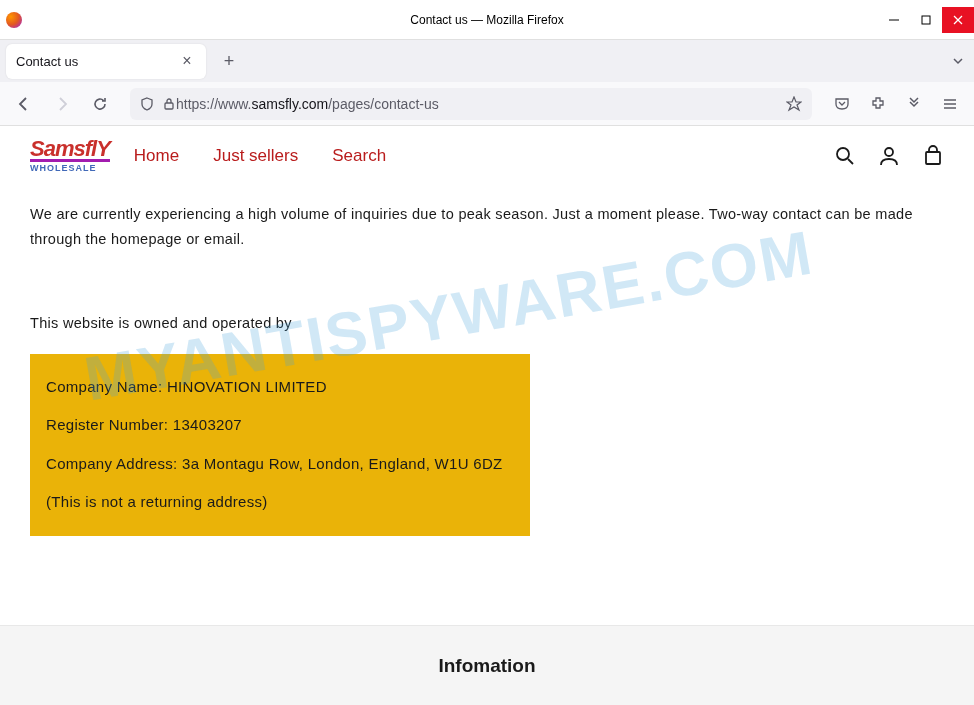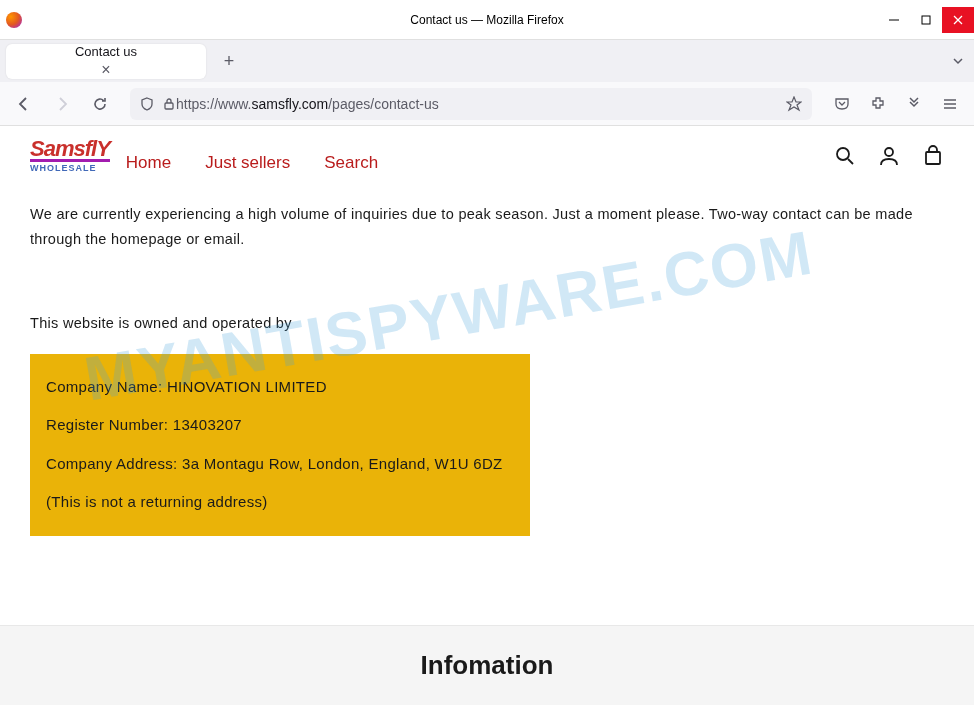--- a/index.html
+++ b/index.html
@@ -10,40 +10,40 @@
     .titlebar-left { display: flex; align-items: center; padding-left: 6px; }
     .firefox-icon { width: 16px; height: 16px; background: radial-gradient(circle at 30% 30%, #ff9500, #e25822, #9c1de7); border-radius: 50%; margin-right: 8px; }
     .window-title { font-size: 12px; color: #000; position: absolute; left: 50%; transform: translateX(-50%); }
     .window-controls { display: flex; }
     .win-btn { width: 32px; height: 26px; display: flex; align-items: center; justify-content: center; font-size: 12px; cursor: pointer; }
     .win-close { background: #e81123; color: #fff; }
     .win-btn svg { width: 10px; height: 10px; }
     
     
     .tab-bar { height: 42px; background: #f0f0f4; display: flex; align-items: center; padding: 0 4px; position: relative; }
-    .tab { background: #fff; border-radius: 6px; height: 35px; display: flex; align-items: center; padding: 0 10px; margin: 4px 2px; min-width: 200px; justify-content: space-between; box-shadow: 0 0 2px rgba(0,0,0,0.1); flex-direction: column; }
+    .tab { background: #fff; border-radius: 6px; height: 35px; display: flex; align-items: center; padding: 0 10px; margin: 4px 2px; min-width: 200px; justify-content: space-between; box-shadow: 0 0 2px rgba(0,0,0,0.1); }
     .tab-title { font-size: 13px; color: #15141a; }
     .tab-close { width: 18px; height: 18px; display: flex; align-items: center; justify-content: center; cursor: pointer; border-radius: 3px; color: #5b5b66; font-size: 16px; }
     .new-tab-btn { width: 30px; height: 30px; display: flex; align-items: center; justify-content: center; cursor: pointer; color: #5b5b66; font-size: 18px; margin-left: 6px; }
     .tabs-dropdown { position: absolute; right: 10px; color: #5b5b66; cursor: pointer; }
     
     
     .nav-bar { height: 44px; background: #f9f9fb; display: flex; align-items: center; padding: 0 8px; gap: 6px; border-bottom: 1px solid #e0e0e0; }
     .nav-btn { width: 32px; height: 32px; display: flex; align-items: center; justify-content: center; cursor: pointer; border-radius: 4px; color: #5b5b66; }
     .nav-btn.disabled { color: #cfcfd8; cursor: default; }
     .url-bar { flex: 1; height: 32px; background: #f0f0f4; border-radius: 6px; display: flex; align-items: center; padding: 0 10px; margin: 0 8px; }
     .url-icons { display: flex; gap: 8px; color: #5b5b66; }
     .url-text { flex: 1; font-size: 14px; color: #5b5b66; }
     .url-text .bold { color: #15141a; font-weight: 500; }
     .bookmark-icon { color: #5b5b66; cursor: pointer; }
     .nav-right { display: flex; gap: 4px; }
     
     
     .site-header { height: 60px; background: #fff; display: flex; align-items: center; padding: 0 30px; justify-content: space-between; }
-    .header-left { display: flex; align-items: flex-end; gap: 16px; }
+    .header-left { display: flex; align-items: center; gap: 24px; }
     .logo { font-size: 22px; font-weight: 800; font-style: italic; color: #c9302c; line-height: 0.9; letter-spacing: -1px; }
     .logo-sub { font-size: 9px; color: #4169b8; font-weight: 700; font-style: normal; letter-spacing: 1px; border-top: 3px solid #a21caf; padding-top: 1px; }
     .nav-menu { display: flex; gap: 34px; }
     .nav-link { font-size: 17px; color: #b91c1c; cursor: pointer; }
     .header-icons { display: flex; gap: 22px; }
     .header-icon { cursor: pointer; color: #1a1a1a; }
     
     
     .content { padding: 16px 30px; position: relative; }
     .content p { font-size: 14.5px; color: #1a1a1a; line-height: 1.7; margin-bottom: 18px; letter-spacing: 0.3px; }
@@ -51,21 +51,21 @@
     
     .info-box { background: #eab308; padding: 22px 16px; max-width: 500px; margin-top: 8px; }
     .info-box p { font-size: 15px; margin-bottom: 16px; color: #1a1a1a; line-height: 1.5; }
     .info-box p:last-child { margin-bottom: 0; }
     
     
     .watermark { position: absolute; top: 280px; left: 80px; font-size: 62px; font-weight: 700; color: rgba(72, 162, 219, 0.25); transform: rotate(-10deg); pointer-events: none; letter-spacing: 2px; white-space: nowrap; }
     
     
     .footer { position: absolute; bottom: 0; left: 0; right: 0; height: 80px; background: #f5f5f5; display: flex; align-items: center; justify-content: center; border-top: 1px solid #e8e8e8; }
-    .footer-title { font-size: 26px; font-weight: 600; color: #1a1a1a; }
+    .footer-title { font-size: 19px; font-weight: 600; color: #1a1a1a; }
     
     svg { display: block; }
   </style>
 </head>
 <body>
 
 <div class="window-titlebar">
   <div class="titlebar-left">
     <div class="firefox-icon"></div>
   </div>

